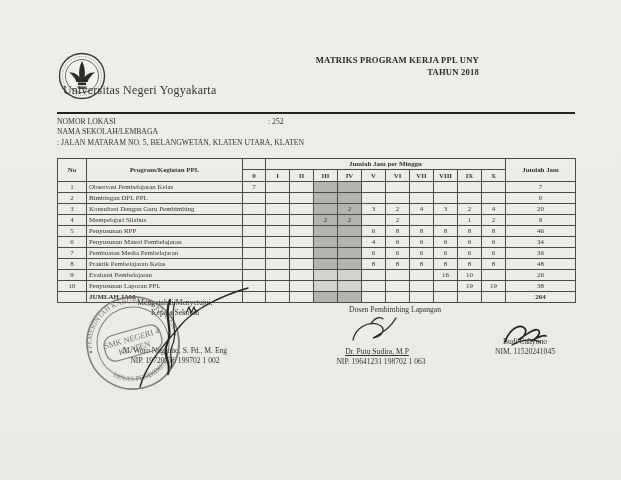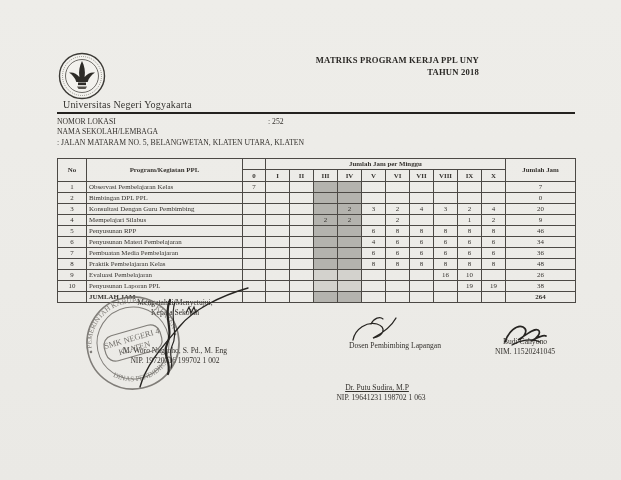--- a/index.html
+++ b/index.html
@@ -6,21 +6,21 @@
   body{
     width:621px;height:480px;position:relative;overflow:hidden;
     background:#edece8;
     font-family:"Liberation Serif", serif;
     color:#2f2d2a;
   }
   .page{position:absolute;inset:0;background:linear-gradient(180deg,#eeede9 0%,#ecebe7 60%,#eae9e5 100%);}
 
   
   .logo{position:absolute;left:58px;top:52px;width:48px;height:48px;}
-  .university{position:absolute;left:56px;top:99px;font-size:10px;letter-spacing:.2px;color:#35332f;padding-left:7px;}
+  .university{position:absolute;left:56px;top:83px;font-size:12px;letter-spacing:.2px;color:#35332f;padding-left:7px;}
   .title-block{position:absolute;left:237px;top:55px;width:242px;text-align:right;font-weight:bold;font-size:8.6px;line-height:11.5px;color:#2a2825;letter-spacing:.2px;}
 
   .rule{position:absolute;left:57px;top:112px;width:518px;height:2px;background:#24221f;}
 
   
   .info{position:absolute;left:57px;top:117px;width:518px;font-size:7.7px;line-height:10.4px;color:#34312d;}
   .info-row{display:flex;}
   .info-label{width:211px;flex:none;}
   .info-value{flex:1;}
 
@@ -32,21 +32,21 @@
   .c-no,.c-num{text-align:center;}
   .c-prog{text-align:left;padding-left:3px;}
   .shade{background:#b4b3ae;}
   .shade-light{background:#d3d2cd;}
   .total-label{font-weight:bold;}
   .total-val{font-weight:bold;text-align:center;}
 
   
   .sig{position:absolute;text-align:center;font-size:7.6px;line-height:10px;color:#34312d;}
   .sig-left{left:95px;top:298px;width:160px;}
-  .sig-mid{left:324px;top:305px;width:142px;margin-top:36px;}
+  .sig-mid{left:324px;top:305px;width:142px;}
   .sig-right{left:465px;top:305px;width:120px;}
   .sig .gap2{height:28px;}
   .sig .gap1{height:32px;}
   .sig-name{white-space:nowrap;}
   .sig-mid .sig-name{text-decoration:underline;transform:translateX(-18px);}
   .sig-mid .sig-id{transform:translateX(-14px);font-family:Liberation Serif, serif;}
   .stamp{position:absolute;left:82px;top:293px;width:102px;height:100px;opacity:.85;}
   .strokes{position:absolute;inset:0;pointer-events:none;}
 </style>
 </head>

